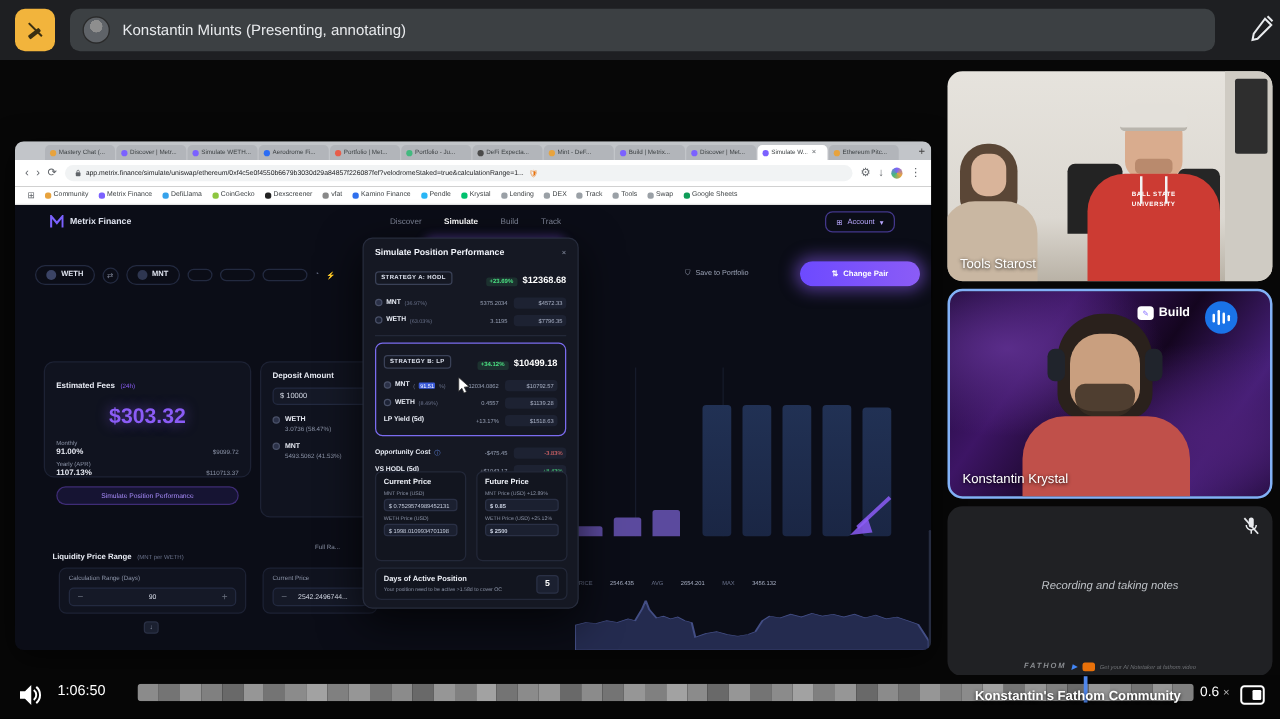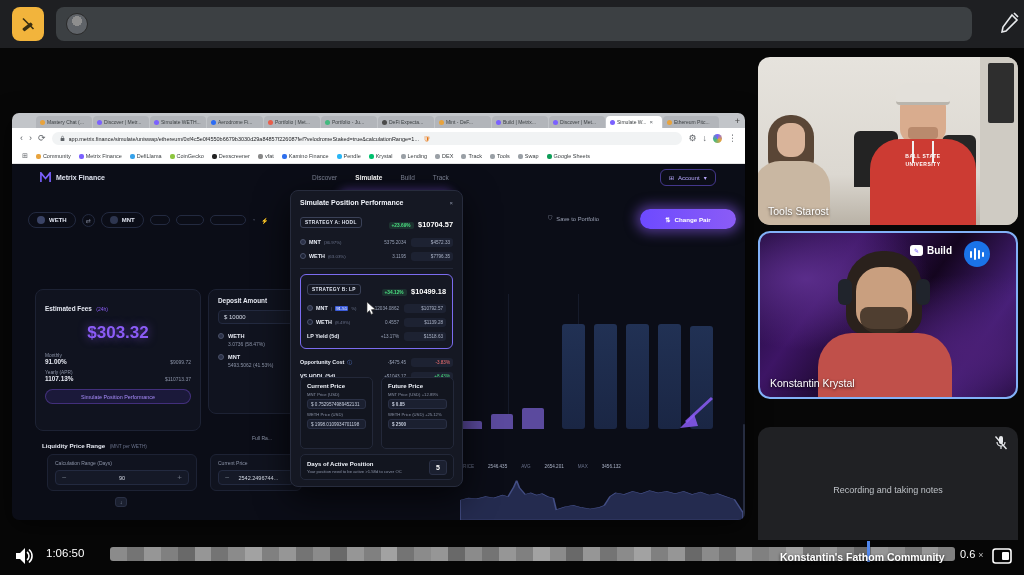--- a/index.html
+++ b/index.html
@@ -83,20 +83,21 @@
 
   <div class="topbar">
     <div class="annotbtn">
       <svg width="16" height="16" viewBox="0 0 16 16">
         <rect x="2" y="9.5" width="11" height="3.5" rx="1" fill="#3a2f12" transform="rotate(-38 7 11)"></rect>
         <line x1="3" y1="2.5" x2="13.5" y2="13" stroke="#3a2f12" stroke-width="1.6"></line>
       </svg>
     </div>
     <div class="presenterpill">
       <div class="avatar"></div>
+      <span class="presenterlabel">Konstantin Miunts (Presenting, annotating)</span>
     </div>
     <div class="abs" style="left:998px;top:12px;">
       <svg width="22" height="24" viewBox="0 0 22 24">
         <path d="M14 3 L19 8 L8 19 L4 20 L5 15 Z" fill="none" stroke="#e8eaed" stroke-width="1.6"></path>
         <line x1="16" y1="1" x2="20" y2="5" stroke="#e8eaed" stroke-width="1.6"></line>
       </svg>
     </div>
   </div>
 
   <div class="share">
@@ -281,21 +282,21 @@
       </div>
       <div class="abs" style="left:536px;top:51px;display:flex;align-items:center;gap:4px;font-size:5.8px;color:#9aa1b4;">
         <span>⛉</span>
           <span>Save to Portfolio</span>
       </div>
       <div class="abs" style="left:628px;top:45px;width:96px;height:20px;border-radius:11px;background:linear-gradient(90deg,#6d4aff,#8b5cf6);box-shadow:0 0 12px 4px rgba(139,92,246,.5);display:flex;align-items:center;justify-content:center;gap:4px;color:#fff;font-size:6.2px;font-weight:bold;">
         <span>⇅</span>
           <span>Change Pair</span>
       </div>
 
-      <div class="card" style="left:23px;top:125px;width:166px;height:142px;padding:7px 9px;">
+      <div class="card" style="left:23px;top:125px;width:166px;height:93px;padding:7px 9px;">
         <div>
           <span style="font-size:6.4px;font-weight:bold;color:#e6e9f2;">Estimated Fees</span>
           <span style="font-size:5px;color:#8b5cf6;">(24h)</span>
         </div>
         <div style="text-align:center;font-size:17px;font-weight:bold;color:#8b5cf6;text-shadow:0 0 10px rgba(139,92,246,.6);margin-top:8px;">$303.32</div>
         <div style="display:flex;justify-content:space-between;align-items:flex-end;margin-top:10px;">
           <div>
             <div style="font-size:4.8px;color:#8b93a7;">Monthly</div>
             <div style="font-size:6.4px;font-weight:bold;color:#e6e9f2;">91.00%</div>
           </div>
@@ -388,21 +389,21 @@
 
     <div class="modal" style="left:278px;top:77px;">
       <div style="display:flex;justify-content:space-between;align-items:center;">
         <span style="font-size:7px;font-weight:bold;color:#f0f3fa;">Simulate Position Performance</span>
         <span style="font-size:6px;color:#8b93a7;">×</span>
       </div>
 
       <div style="margin-top:7px;display:flex;justify-content:space-between;align-items:center;">
         <span class="badge">STRATEGY A: HODL</span>
         <span><span class="pctbadge">+23.69%</span>
-        <span style="font-size:7.4px;font-weight:bold;color:#fff;">$10704.57</span></span>
+        <span style="font-size:7.4px;font-weight:bold;color:#fff;">$12368.68</span></span>
       </div>
       <div class="mrow" style="margin-top:4px;">
         <span class="tk">
             <span class="tkico"></span>
           <span class="tkname">MNT</span>
           <span class="tkshare">(36.97%)</span>
           </span>
         <span class="qty">5375.2034</span>
         <span class="vpill">$4572.33</span>
       </div>
@@ -542,21 +543,21 @@
     </div>
     <div style="position:absolute;right:26px;top:8px;width:26px;height:26px;border-radius:50%;background:#1a73e8;display:flex;align-items:center;justify-content:center;gap:1.5px;">
       <span style="width:2.5px;height:7px;background:#fff;border-radius:1px;"></span>
       <span style="width:2.5px;height:12px;background:#fff;border-radius:1px;"></span>
       <span style="width:2.5px;height:9px;background:#fff;border-radius:1px;"></span>
       <span style="width:2.5px;height:5px;background:#fff;border-radius:1px;"></span>
     </div>
     <div class="namelabel">Konstantin Krystal</div>
   </div>
 
-  <div class="tile" style="top:427px;height:136px;background:#202124;">
+  <div class="tile" style="top:405px;height:136px;background:#202124;font-style:italic;">
     <svg style="position:absolute;right:10px;top:8px;" width="14" height="16" viewBox="0 0 14 16">
       <rect x="5" y="1" width="4" height="8" rx="2" fill="#e8eaed"></rect>
       <path d="M3 7 a4 4 0 0 0 8 0" fill="none" stroke="#e8eaed" stroke-width="1.2"></path>
       <line x1="7" y1="11" x2="7" y2="14" stroke="#e8eaed" stroke-width="1.2"></line>
       <line x1="1.5" y1="1.5" x2="12.5" y2="14" stroke="#e8eaed" stroke-width="1.4"></line>
     </svg>
     <div style="position:absolute;left:0;top:58px;width:100%;text-align:center;font-size:9px;color:#bdc1c6;">Recording and taking notes</div>
     <div style="position:absolute;left:0;bottom:4px;width:100%;display:flex;align-items:center;justify-content:center;gap:4px;">
       <span style="font-size:6px;font-weight:bold;letter-spacing:1.5px;color:#8a8d91;">FATHOM</span>
       <span style="font-size:6px;color:#4285f4;">▶</span>

